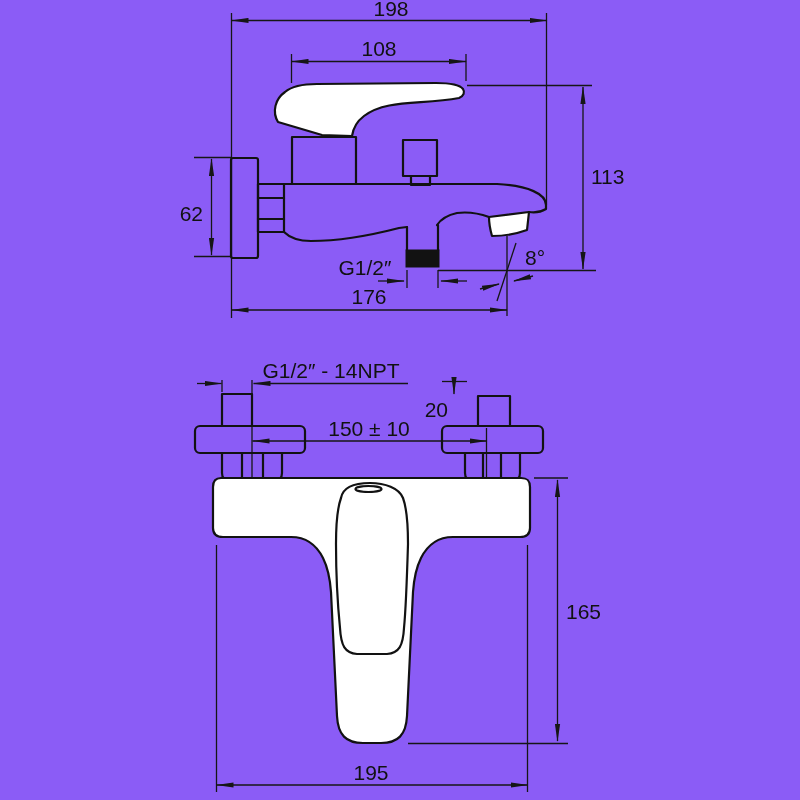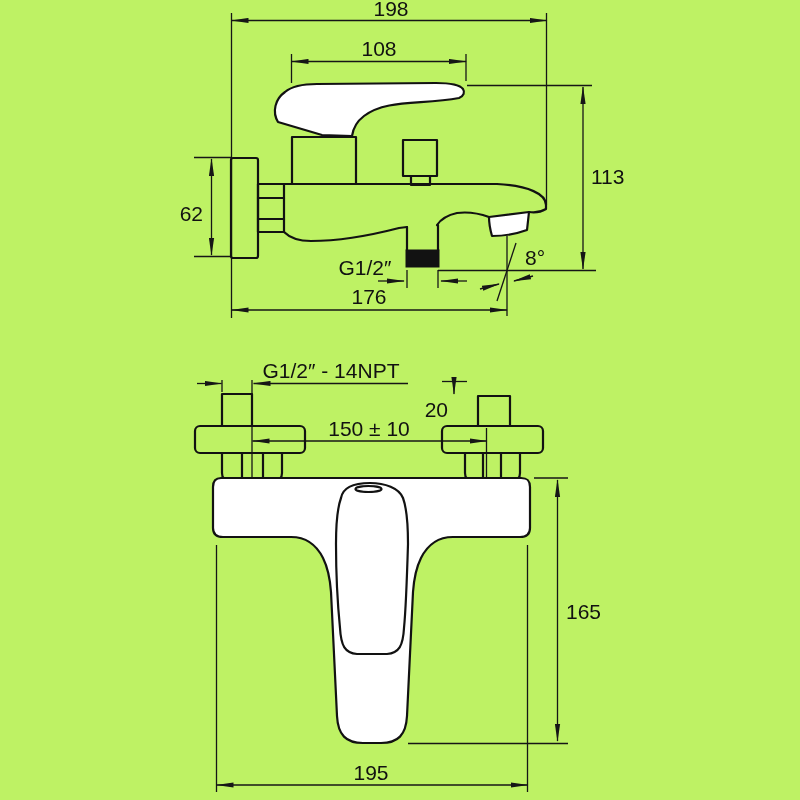--- a/index.html
+++ b/index.html
@@ -4,21 +4,21 @@
 <style>
   html, body {
     margin: 0;
     padding: 0;
     background: #ffffff;
   }
   .canvas {
     position: relative;
     width: 800px;
     height: 800px;
-    background: #bef264;
+    background: #8b5cf6;
     font-family: "Liberation Sans", "DejaVu Sans", sans-serif;
   }
   svg { display: block; }
   .outline {
     fill: none;
     stroke: #121212;
     stroke-width: 2.2;
     stroke-linejoin: round;
     stroke-linecap: round;
   }

